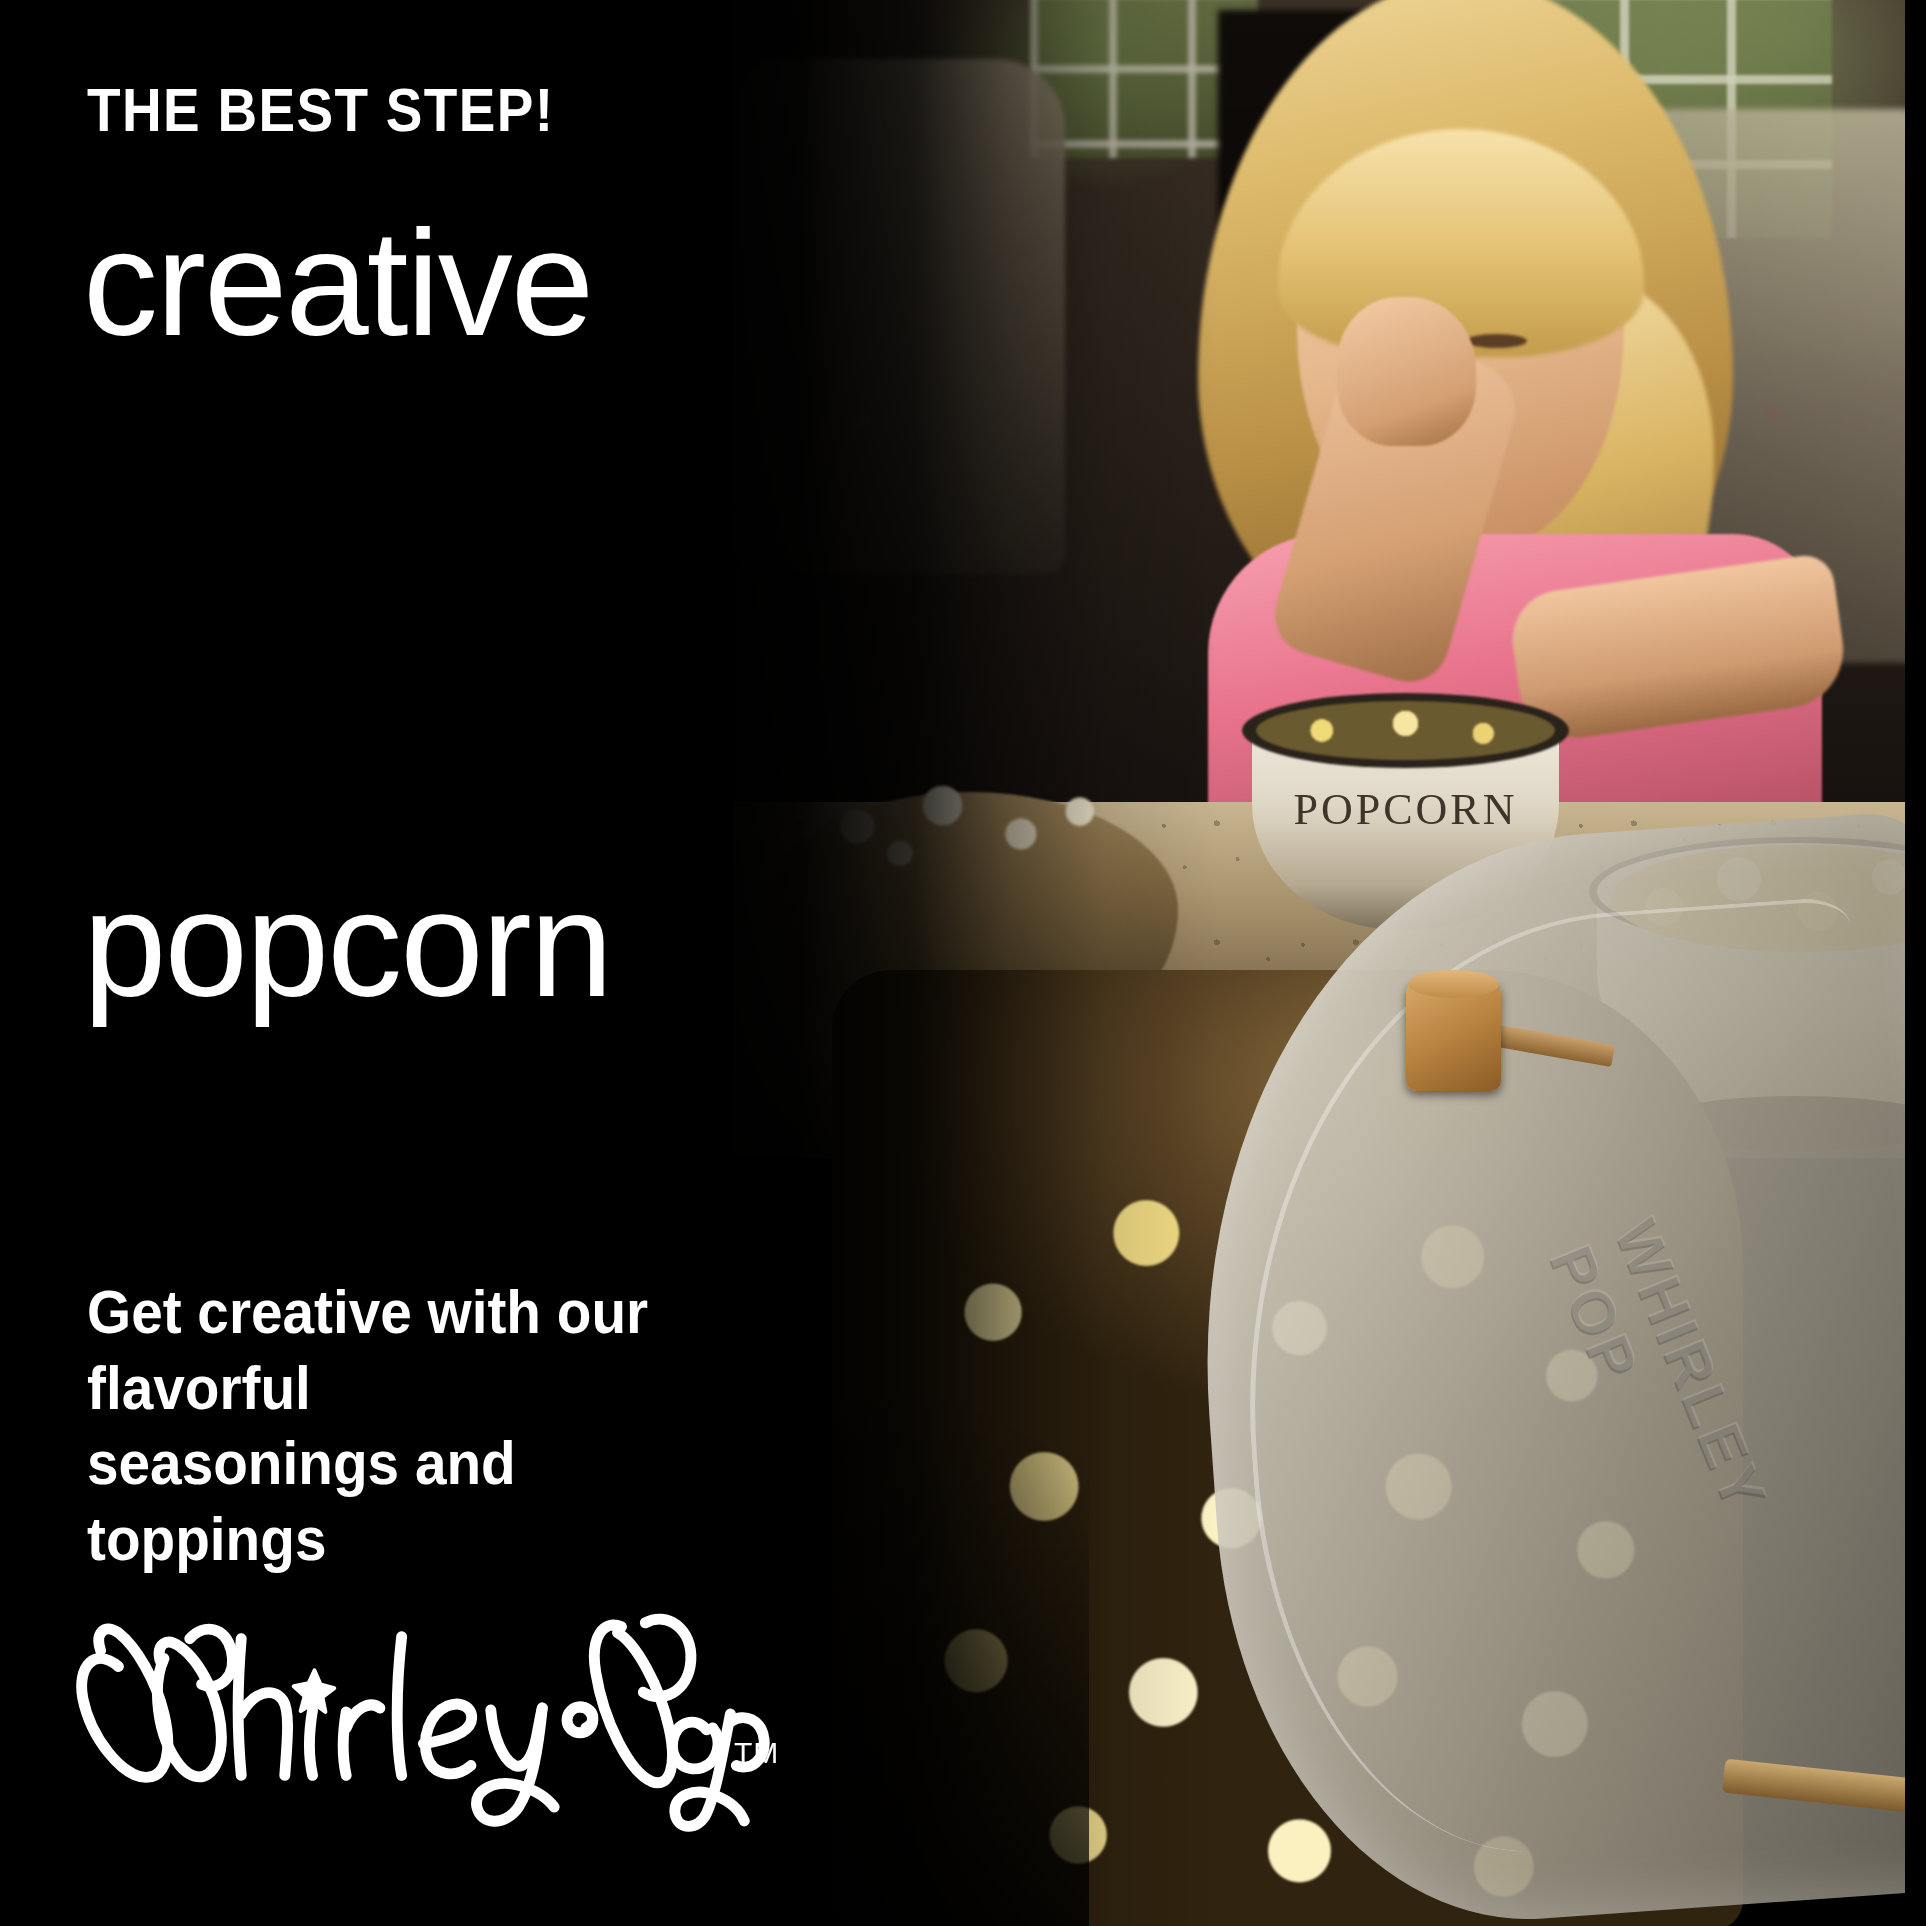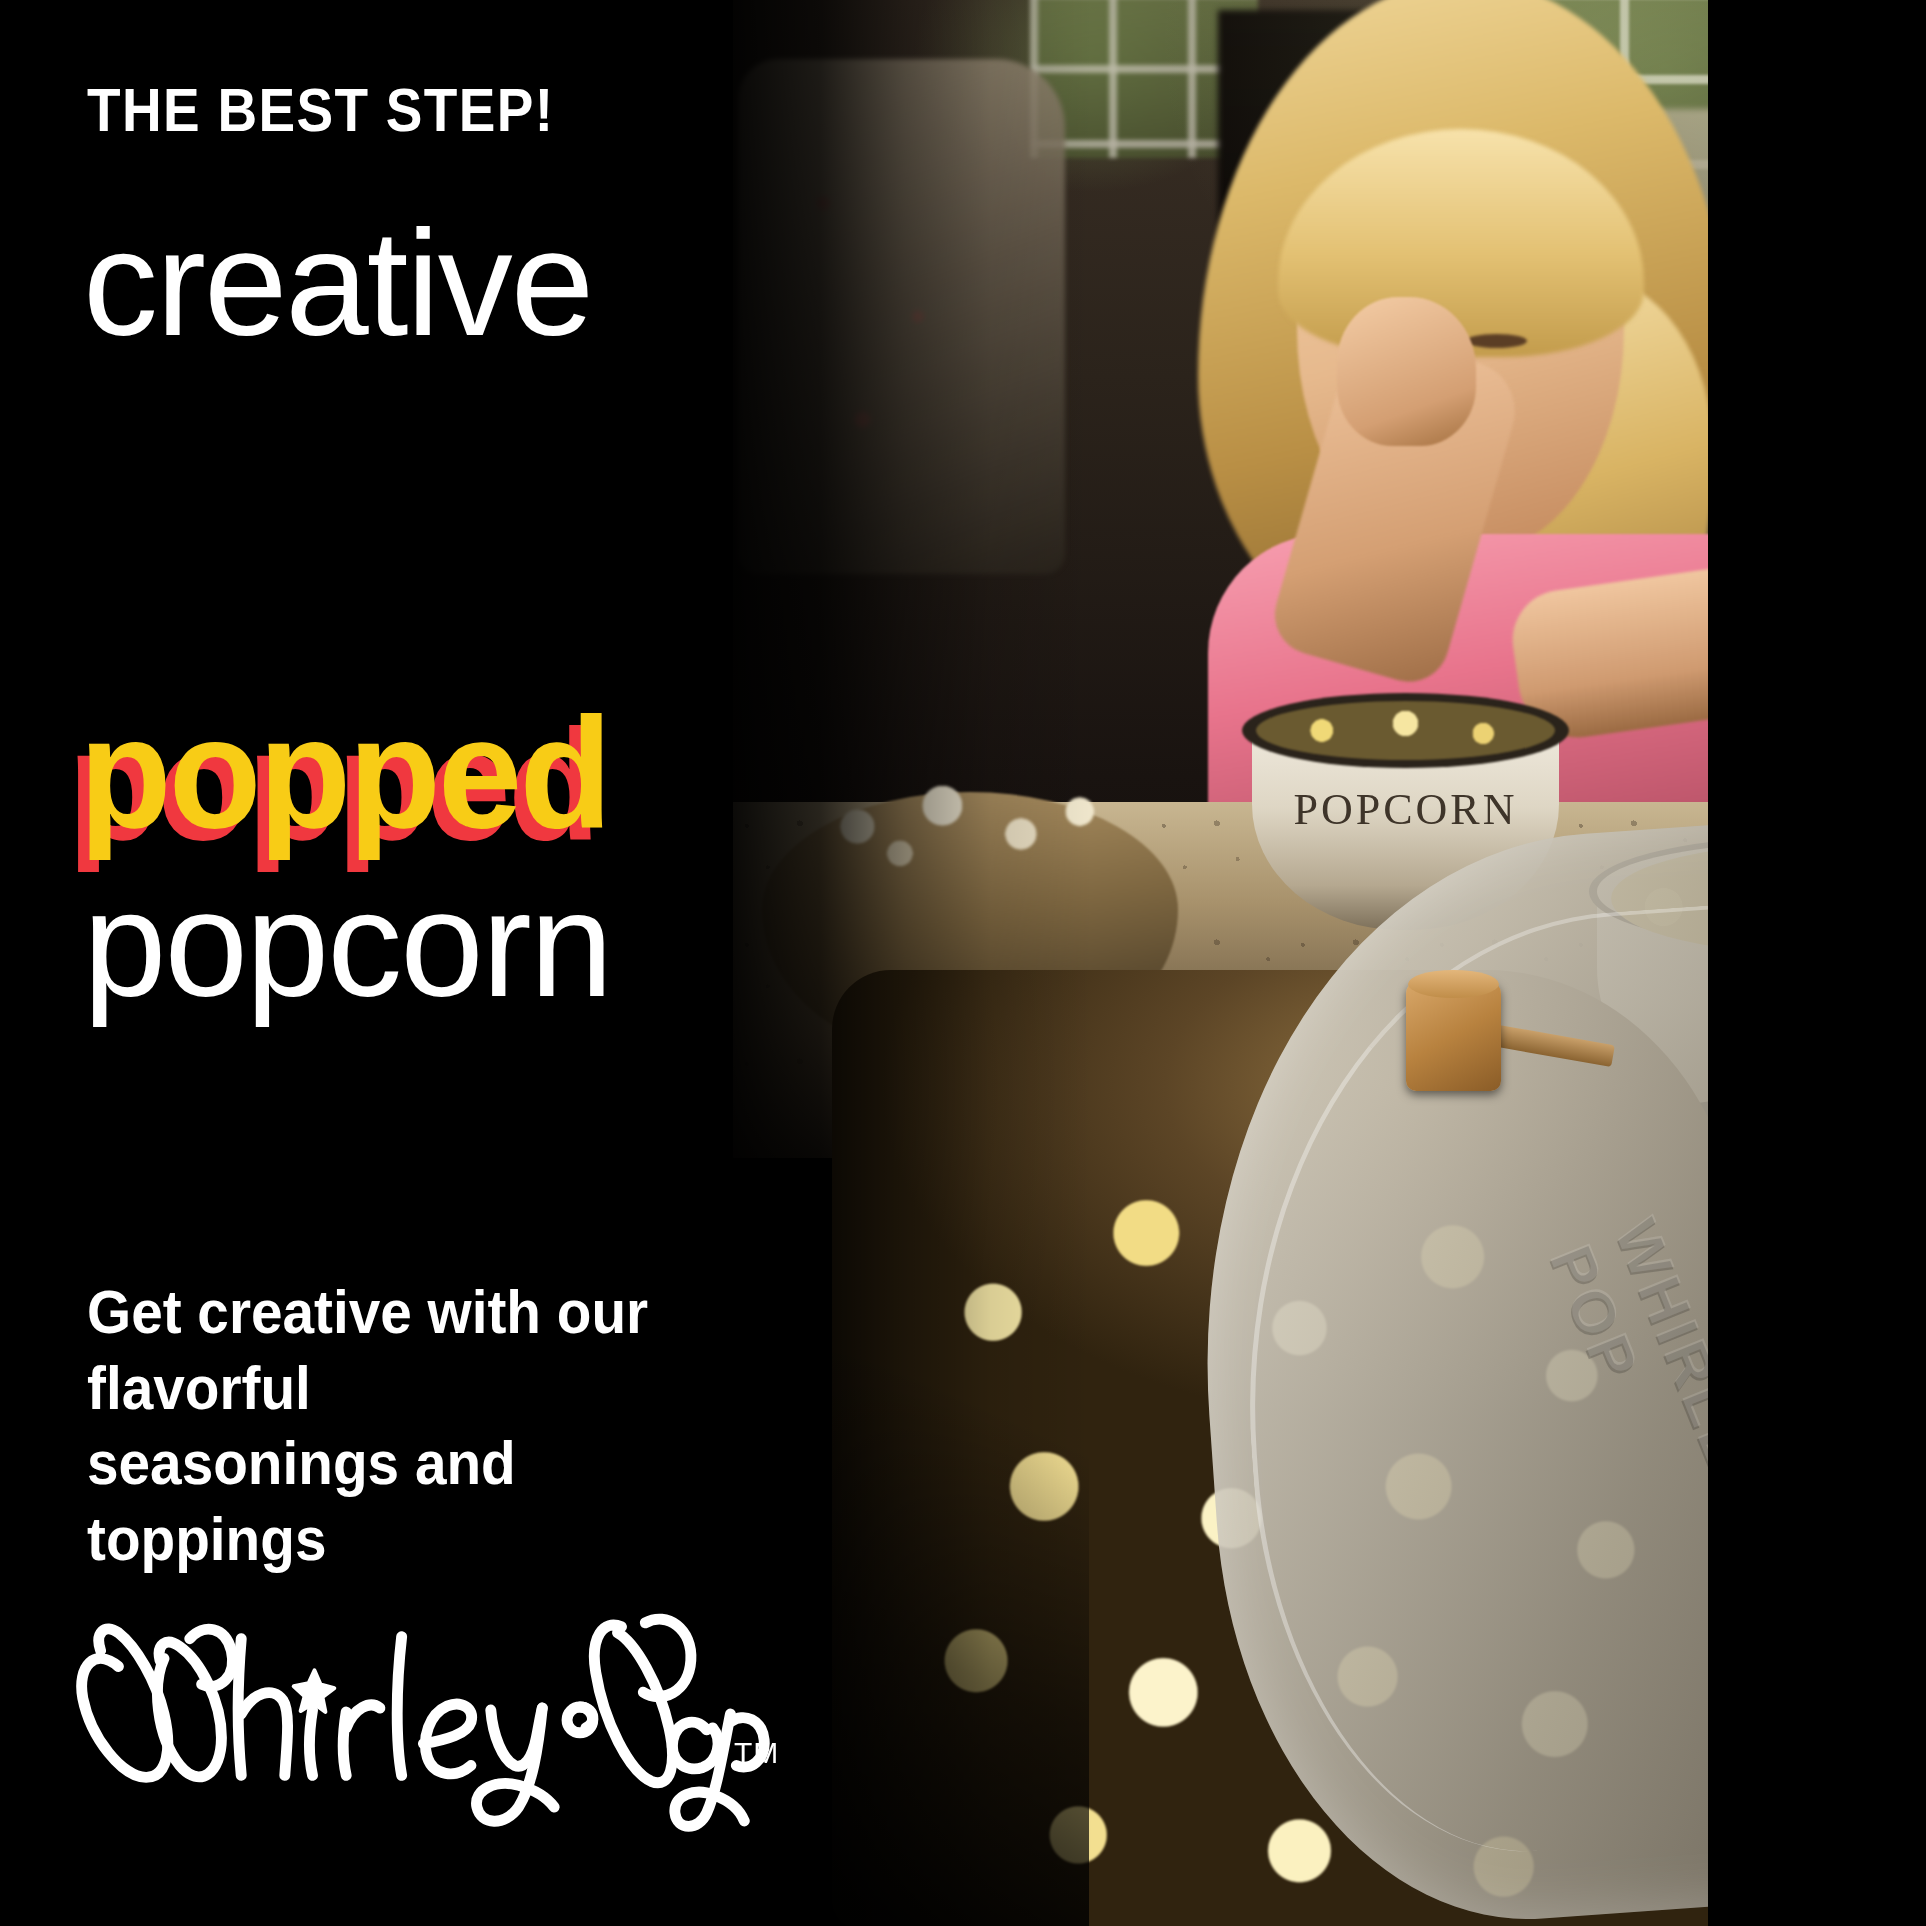--- a/index.html
+++ b/index.html
@@ -1,19 +1,19 @@
 <!DOCTYPE html>
 <html><head>
 <meta charset="utf-8">
 <style>
   * { margin:0; padding:0; box-sizing:border-box; }
   html,body { width:1927px; height:1927px; background:#000; overflow:hidden; }
   body { font-family:"Liberation Sans", sans-serif; }
 
-  .ad { position:relative; width:1708px; height:1927px; background:#000; overflow:hidden; }
+  .ad { position:relative; width:1905px; height:1927px; background:#000; overflow:hidden; }
 
   
   .photo { position:absolute; inset:0; overflow:hidden; }
 
   
   .room {
     position:absolute; left:733px; top:0; width:1194px; height:1109px;
     background:
       radial-gradient(ellipse 416px 297px at 78% 6%, #6d7a4e 0%, rgba(109,122,78,0) 62%),
       radial-gradient(ellipse 297px 228px at 30% 5%, #59603b 0%, rgba(89,96,59,0) 60%),
@@ -431,23 +431,20 @@
   <div class="scrim-bottom"></div>
 
   <div class="copy">
 
     <div class="eyebrow">THE BEST STEP!</div>
 
     <div class="headline">
       <span class="ln">creative</span>
     </div>
 
-    <div class="popped-wrap">
-      <div class="popped">popped</div>
-    </div>
 
     <div class="sub-line">popcorn</div>
 
     <div class="tagline">
       <span>Get creative with our flavorful</span><br>
       <span>seasonings and toppings</span>
     </div>
 
     <div class="logo">
       <svg viewBox="0 0 720 250">

